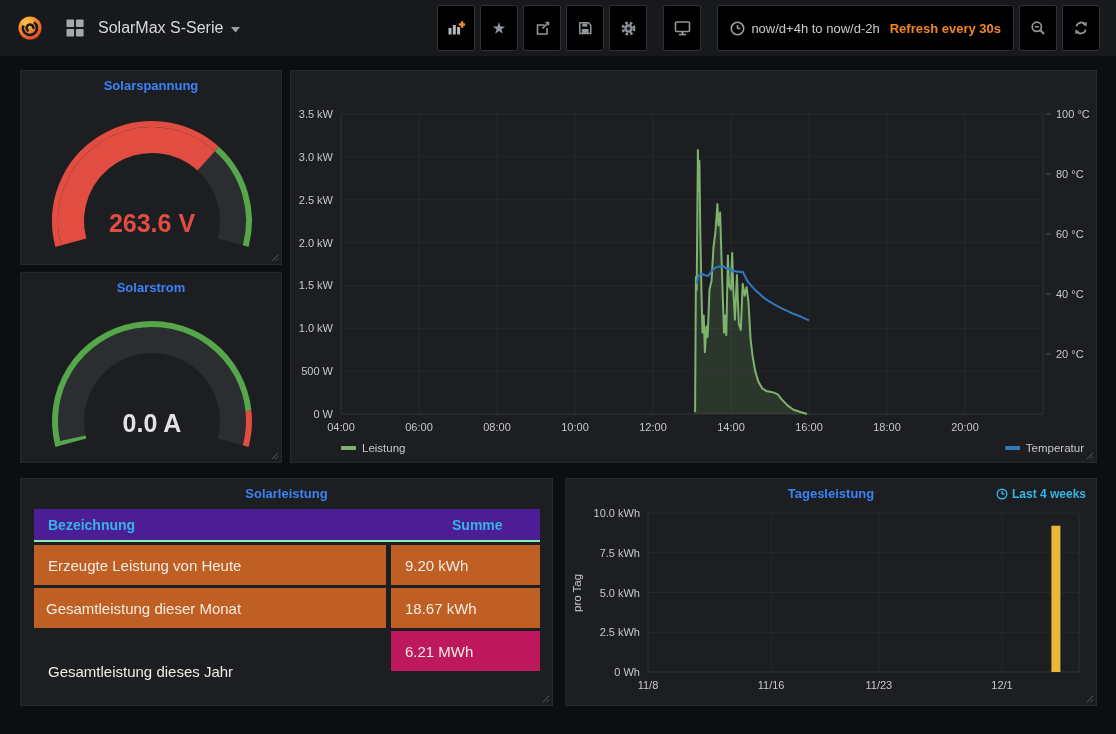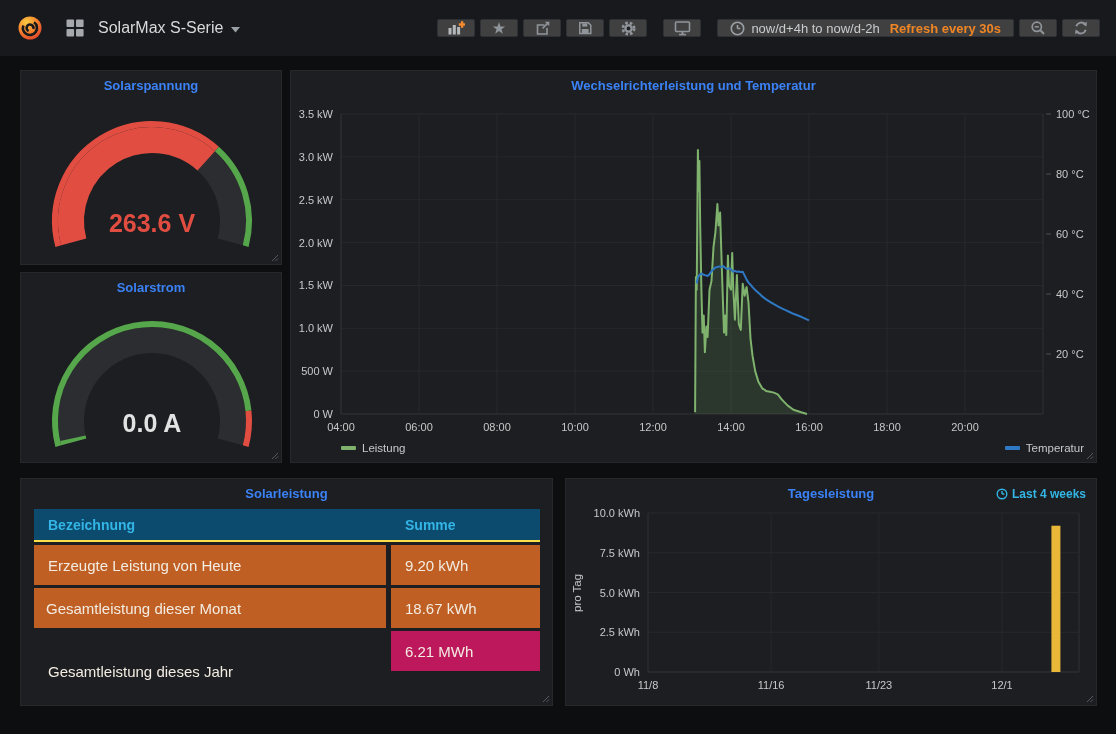--- a/index.html
+++ b/index.html
@@ -17,22 +17,22 @@
     position:absolute; left:0; top:0; width:1116px; height:56px;
     background:#17191c; display:flex; align-items:center; padding:0 16px;
   }
   .logo { width:28px; height:28px; cursor:pointer; flex:0 0 auto; }
   .grid-icon { margin-left:22px; cursor:pointer; }
   .dash-title { display:flex; align-items:center; margin-left:14px; cursor:pointer; }
   .dash-title span { font-size:16px; font-weight:500; color:#d8d9da; }
   .dash-title svg { margin-left:8px; margin-top:3px; }
   .nav-right { margin-left:auto; display:flex; align-items:center; }
   .nbtn {
-    height:18px; min-width:38px; display:flex; align-items:center; justify-content:center;
-    background:#404040; border:1px solid #2e3136; border-radius:2px; margin-left:5px; cursor:pointer;
+    height:46px; min-width:38px; display:flex; align-items:center; justify-content:center;
+    background:#000000; border:1px solid #2e3136; border-radius:2px; margin-left:5px; cursor:pointer;
   }
   .gap { margin-left:16px; }
   .time-btn { padding:0 12px; font-size:13px; color:#c9cbcd; white-space:nowrap; }
   .time-btn .clk { margin-right:6px; }
   .time-btn .orange { color:#ef8524; font-weight:700; margin-left:10px; }
 
   
   .panel {
     position:absolute; background:#1c1e21; border:1px solid #26282c;
   }
@@ -51,22 +51,23 @@
   
   .legend-item { position:absolute; bottom:8px; display:flex; align-items:center;
     font-size:11.5px; color:#c7c8c9; cursor:pointer; }
   .legend-item .sw { width:15px; height:4px; border-radius:1px; margin-right:6px; }
   #leg-leistung { left:50px; }
   #leg-temp { right:12px; }
 
   
   .tbl { position:absolute; left:13px; right:12px; top:30px; }
   .thead {
-    display:flex; background:#0c4a6e; height:33px; align-items:center;
-    border-bottom:2px solid #fde047;
+    display:flex; background:#4c1d95; height:33px; align-items:center;
+    border-bottom:2px solid #86efac;
+    gap:47px;
   }
   .thead span { font-size:14px; font-weight:700; color:#33b5e5; cursor:pointer; }
   .th1 { padding-left:14px; flex:0 0 352px; }
   .th2 { padding-left:19px; flex:1; }
   .trow { display:flex; margin-top:3px; height:40px; }
   .trow .cell {
     background:#bf5f23; color:#f3ece2; font-size:15px;
     display:flex; align-items:center; padding-left:14px;
   }
   .trow .c1 { flex:0 0 352px; margin-right:5px; }
@@ -209,21 +210,20 @@
       <path d="M37.30519484996036 173.10544737494448 A97 97 0 1 1 227.4686238507225 137.8607390630376" fill="none" stroke="#56a64b" stroke-width="6"></path>
       <path d="M227.4686238507225 137.8607390630376 A97 97 0 0 1 224.69480515003963 173.1054473749445" fill="none" stroke="#e24d42" stroke-width="6"></path>
       <text x="131" y="159" text-anchor="middle" fill="#e2e2e3" font-size="25px" font-weight="700">0.0 A</text>
     </svg>
   <svg class="rsz" width="8" height="8">
     <path d="M7 1 L1 7 M7 4.5 L4.5 7" stroke="#565960" stroke-width="1" fill="none"></path>
   </svg>
 </div>
 
 <div class="panel" id="p-chart">
-  <div class="panel-title">Wechselrichterleistung und Temperatur</div>
   <svg id="line-chart" width="805" height="391">
       <line x1="50" y1="343" x2="752" y2="343" stroke="#26282b" stroke-width="1"></line>
       <text x="42" y="347" text-anchor="end" fill="#c7c8c9" font-size="11px">0 W</text>
       <line x1="50" y1="300.14285714285717" x2="752" y2="300.14285714285717" stroke="#26282b" stroke-width="1"></line>
       <text x="42" y="304.14285714285717" text-anchor="end" fill="#c7c8c9" font-size="11px">500 W</text>
       <line x1="50" y1="257.2857142857143" x2="752" y2="257.2857142857143" stroke="#26282b" stroke-width="1"></line>
       <text x="42" y="261.2857142857143" text-anchor="end" fill="#c7c8c9" font-size="11px">1.0 kW</text>
       <line x1="50" y1="214.42857142857144" x2="752" y2="214.42857142857144" stroke="#26282b" stroke-width="1"></line>
       <text x="42" y="218.42857142857144" text-anchor="end" fill="#c7c8c9" font-size="11px">1.5 kW</text>
       <line x1="50" y1="171.57142857142858" x2="752" y2="171.57142857142858" stroke="#26282b" stroke-width="1"></line>

